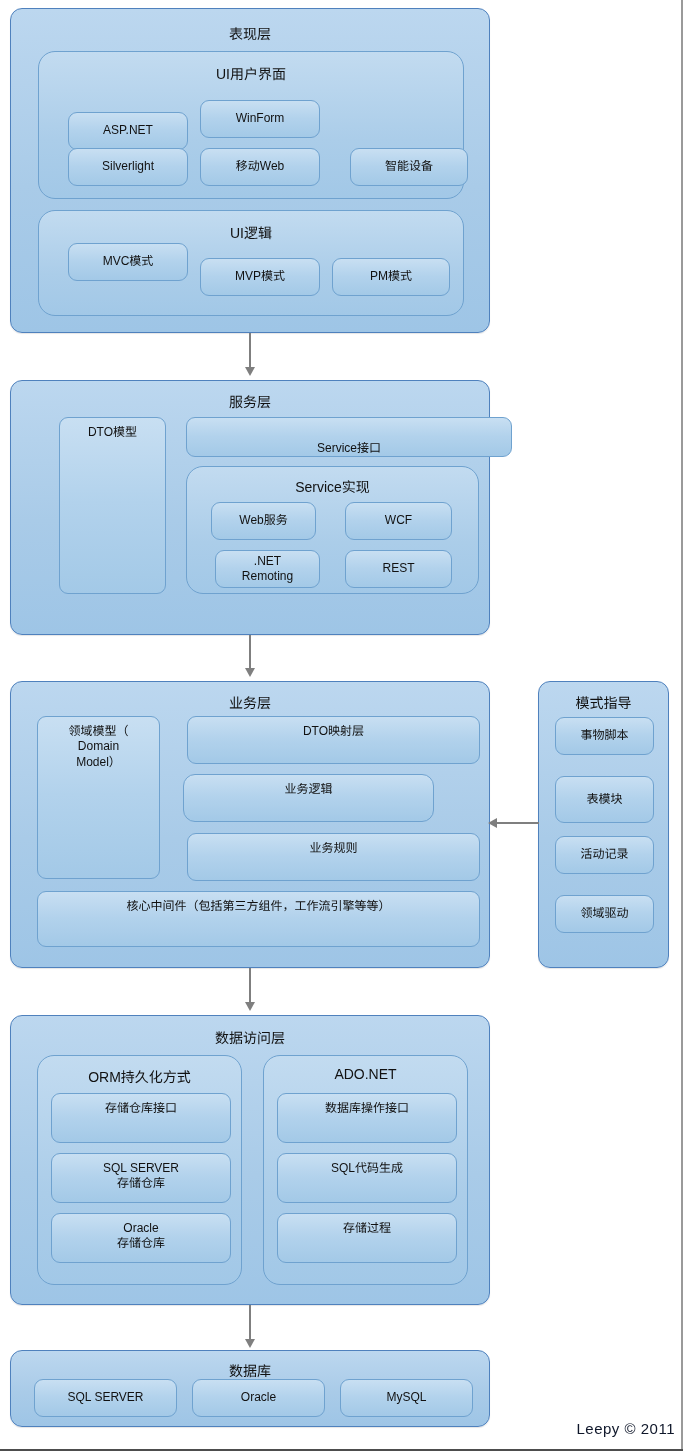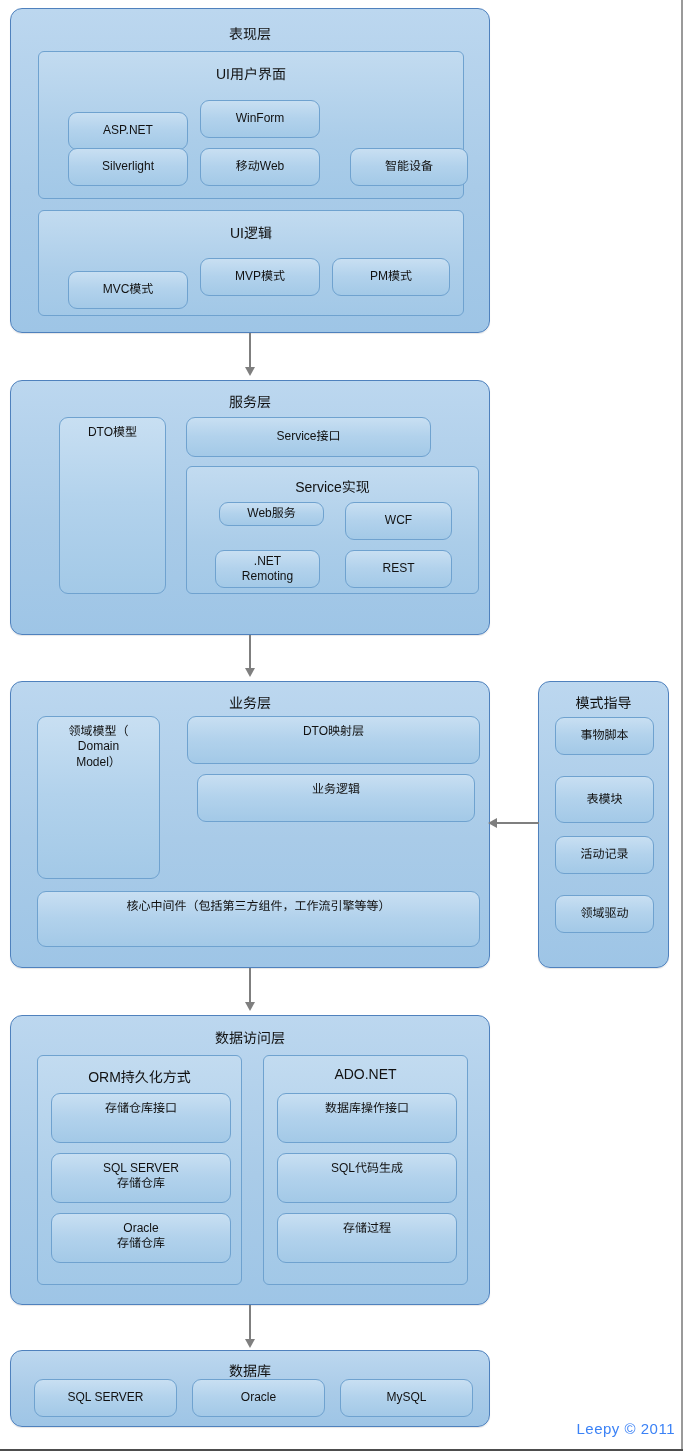--- a/index.html
+++ b/index.html
@@ -29,21 +29,21 @@
     border: 1px solid #4f81bd;
     border-radius: 12px;
     background: linear-gradient(180deg, #bcd7ef 0%, #a9cbe8 55%, #9ec5e6 100%);
     box-shadow: 0 1px 1px rgba(0,0,0,0.10);
   }
 
   .group {
     position: absolute;
     box-sizing: border-box;
     border: 1px solid #6fa2cf;
-    border-radius: 6px;
+    border-radius: 17px;
     background: linear-gradient(180deg, #c2dbf0 0%, #abcde9 60%, #a2c8e7 100%);
   }
 
   .leaf {
     position: absolute;
     box-sizing: border-box;
     border: 1px solid #6fa2cf;
     border-radius: 9px;
     background: linear-gradient(180deg, #c8dff2 0%, #b2d2ec 48%, #a3c9e7 100%);
     display: flex;
@@ -103,21 +103,21 @@
     border-bottom: 5px solid transparent;
     border-right: 9px solid #7f7f7f;
   }
 
   
   #watermark {
     position: absolute;
     right: 8px;
     bottom: 14px;
     font-size: 15px;
-    color: #3b82f6;
+    color: #0f172a;
     letter-spacing: 0.5px;
     white-space: nowrap;
   }
 
   #bottom-rule {
     position: absolute;
     left: 0;
     right: 0;
     bottom: 0;
     height: 2px;
@@ -157,21 +157,21 @@
         <span class="leaf-label">移动Web</span>
       </div>
       <div class="leaf" style="left:311px; top:96px; width:118px; height:38px;">
         <span class="leaf-label">智能设备</span>
       </div>
     </div>
 
     <div class="group" style="left:27px; top:201px; width:426px; height:106px;">
       <div class="title" style="top:11px;">UI逻辑</div>
 
-      <div class="leaf" style="left:29px; top:60px; width:120px; height:38px;">
+      <div class="leaf" style="left:29px; top:32px; width:120px; height:38px;">
         <span class="leaf-label">MVC模式</span>
       </div>
       <div class="leaf" style="left:161px; top:47px; width:120px; height:38px;">
         <span class="leaf-label">MVP模式</span>
       </div>
       <div class="leaf" style="left:293px; top:47px; width:118px; height:38px;">
         <span class="leaf-label">PM模式</span>
       </div>
     </div>
   </div>
@@ -179,28 +179,28 @@
   <div class="arrow-v" style="left:249px; top:333px; height:36px;"></div>
   <div class="arrow-head-down" style="left:245px; top:367px;"></div>
 
   <div class="layer" style="left:10px; top:380px; width:480px; height:255px;">
     <div class="title" style="top:10px;">服务层</div>
 
     <div class="leaf top-align" style="left:48px; top:36px; width:107px; height:177px;">
       <span class="leaf-label">DTO模型</span>
     </div>
 
-    <div class="leaf" style="left:175px; top:36px; width:245px; height:40px;">
+    <div class="leaf" style="left:175px; top:36px; width:326px; height:40px;align-items:flex-end;">
       <span class="leaf-label">Service接口</span>
     </div>
 
     <div class="group" style="left:175px; top:85px; width:293px; height:128px;">
       <div class="title" style="top:9px;">Service实现</div>
 
-      <div class="leaf" style="left:32px; top:35px; width:105px; height:24px;">
+      <div class="leaf" style="left:24px; top:35px; width:105px; height:38px;">
         <span class="leaf-label">Web服务</span>
       </div>
       <div class="leaf" style="left:28px; top:83px; width:105px; height:38px;">
         <span class="leaf-label">.NET
 Remoting</span>
       </div>
       <div class="leaf" style="left:158px; top:35px; width:107px; height:38px;">
         <span class="leaf-label">WCF</span>
       </div>
       <div class="leaf" style="left:158px; top:83px; width:107px; height:38px;">
@@ -217,22 +217,25 @@
 
     <div class="leaf top-align" style="left:26px; top:34px; width:123px; height:163px;">
       <span class="leaf-label">领域模型（
 Domain
 Model）</span>
     </div>
 
     <div class="leaf top-align" style="left:176px; top:34px; width:293px; height:48px;">
       <span class="leaf-label">DTO映射层</span>
     </div>
-    <div class="leaf top-align" style="left:186px; top:92px; width:278px; height:48px;">
+    <div class="leaf top-align" style="left:172px; top:92px; width:251px; height:48px;border-radius:12px;">
       <span class="leaf-label">业务逻辑</span>
+    </div>
+    <div class="leaf top-align" style="left:176px; top:151px; width:293px; height:48px;">
+      <span class="leaf-label">业务规则</span>
     </div>
 
     <div class="leaf top-align" style="left:26px; top:209px; width:443px; height:56px;">
       <span class="leaf-label">核心中间件（包括第三方组件，工作流引擎等等）</span>
     </div>
   </div>
 
   <div class="layer" style="left:538px; top:681px; width:131px; height:287px;">
     <div class="title" style="top:10px;">模式指导</div>
 

